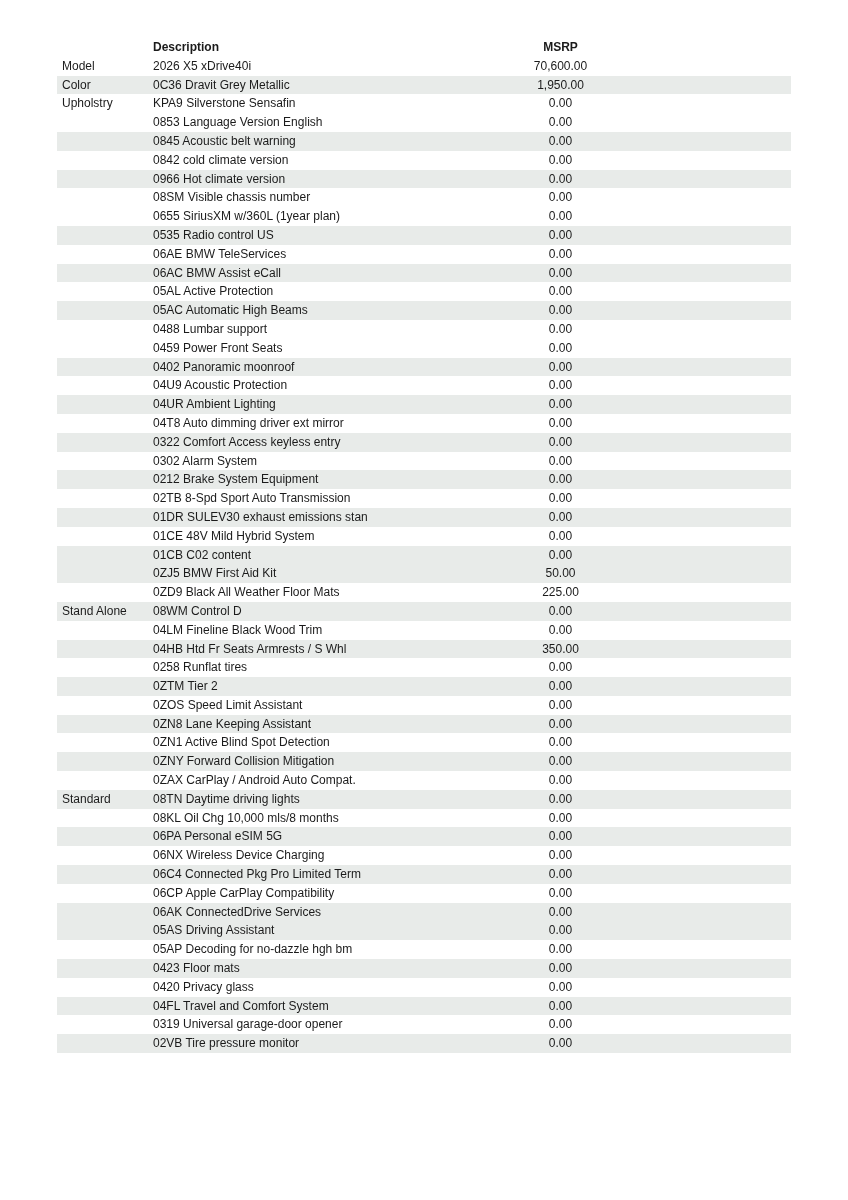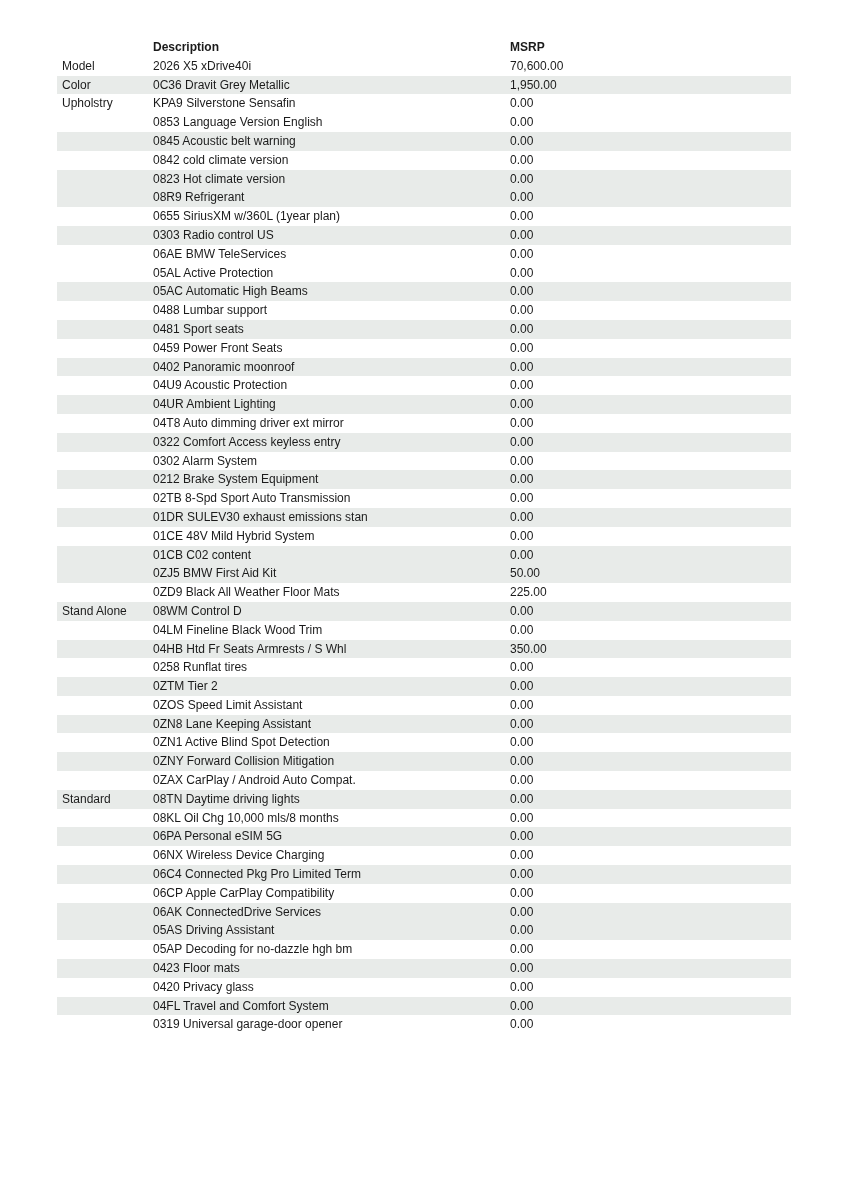--- a/index.html
+++ b/index.html
@@ -34,21 +34,21 @@
     height: 18.8px;
     line-height: 18.8px;
     white-space: nowrap;
     overflow: hidden;
     text-align: left;
     font-weight: normal;
     vertical-align: middle;
   }
   table.spec th { font-weight: bold; }
   table.spec th.msrp, table.spec td.msrp {
-    text-align: left;
+    text-align: center;
     padding-left: 0;
     padding-right: 0;
     margin-top: 27px;
   }
   tr.stripe td { background: #e8ebe9; }
 </style>
 </head>
 <body>
 
 <div class="page">
@@ -99,69 +99,69 @@
     <td></td>
   </tr>
         <tr>
     <td></td>
     <td>0842 cold climate version</td>
     <td class="msrp">0.00</td>
     <td></td>
   </tr>
         <tr class="stripe">
     <td></td>
-    <td>0823 Hot climate version</td>
-    <td class="msrp">0.00</td>
-    <td></td>
-  </tr>
-        <tr class="stripe">
-    <td></td>
-    <td>08R9 Refrigerant</td>
+    <td>0966 Hot climate version</td>
+    <td class="msrp">0.00</td>
+    <td></td>
+  </tr>
+        <tr>
+    <td></td>
+    <td>08SM Visible chassis number</td>
     <td class="msrp">0.00</td>
     <td></td>
   </tr>
         <tr>
     <td></td>
     <td>0655 SiriusXM w/360L (1year plan)</td>
     <td class="msrp">0.00</td>
     <td></td>
   </tr>
         <tr class="stripe">
     <td></td>
-    <td>0303 Radio control US</td>
+    <td>0535 Radio control US</td>
     <td class="msrp">0.00</td>
     <td></td>
   </tr>
         <tr>
     <td></td>
     <td>06AE BMW TeleServices</td>
     <td class="msrp">0.00</td>
     <td></td>
   </tr>
+        <tr class="stripe">
+    <td></td>
+    <td>06AC BMW Assist eCall</td>
+    <td class="msrp">0.00</td>
+    <td></td>
+  </tr>
         <tr>
     <td></td>
     <td>05AL Active Protection</td>
     <td class="msrp">0.00</td>
     <td></td>
   </tr>
         <tr class="stripe">
     <td></td>
     <td>05AC Automatic High Beams</td>
     <td class="msrp">0.00</td>
     <td></td>
   </tr>
         <tr>
     <td></td>
     <td>0488 Lumbar support</td>
-    <td class="msrp">0.00</td>
-    <td></td>
-  </tr>
-        <tr class="stripe">
-    <td></td>
-    <td>0481 Sport seats</td>
     <td class="msrp">0.00</td>
     <td></td>
   </tr>
         <tr>
     <td></td>
     <td>0459 Power Front Seats</td>
     <td class="msrp">0.00</td>
     <td></td>
   </tr>
         <tr class="stripe">
@@ -370,18 +370,24 @@
   </tr>
         <tr class="stripe">
     <td></td>
     <td>04FL Travel and Comfort System</td>
     <td class="msrp">0.00</td>
     <td></td>
   </tr>
         <tr>
     <td></td>
     <td>0319 Universal garage-door opener</td>
+    <td class="msrp">0.00</td>
+    <td></td>
+  </tr>
+        <tr class="stripe">
+    <td></td>
+    <td>02VB Tire pressure monitor</td>
     <td class="msrp">0.00</td>
     <td></td>
   </tr>
       </tbody>
   </table>
 </div>
 
 </body></html>

